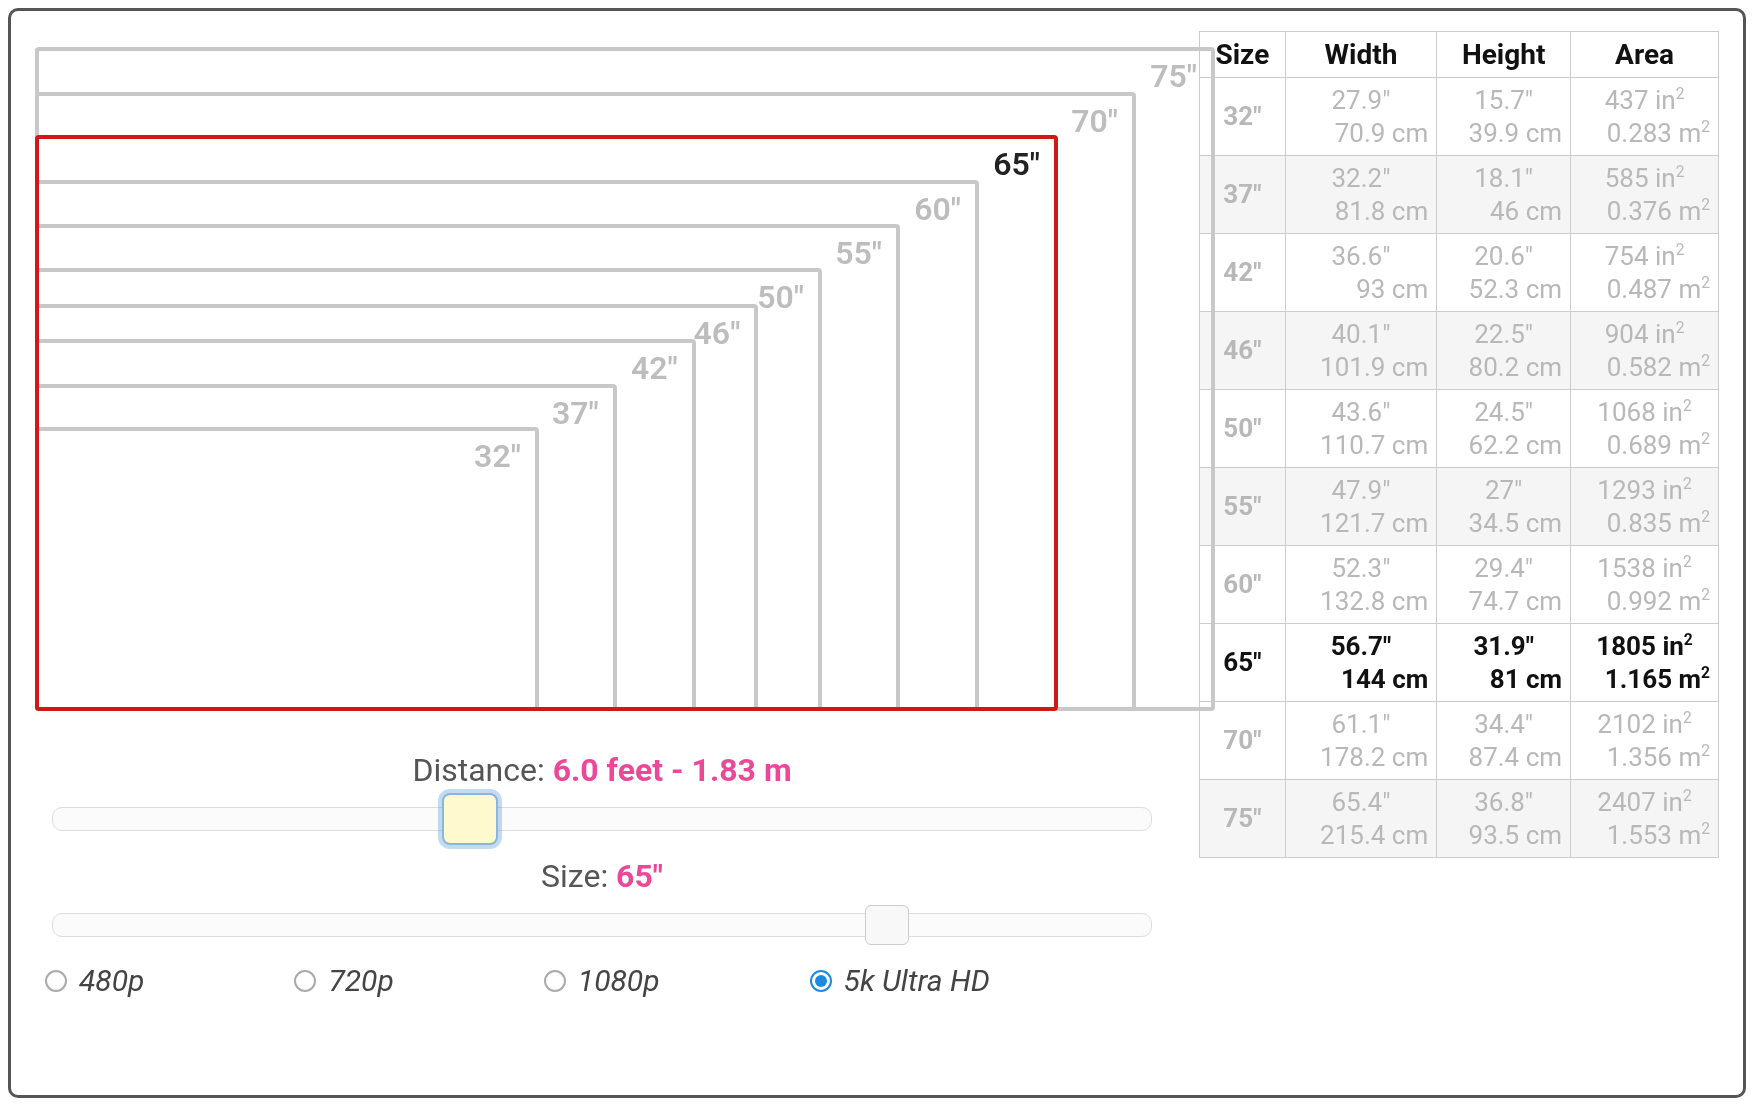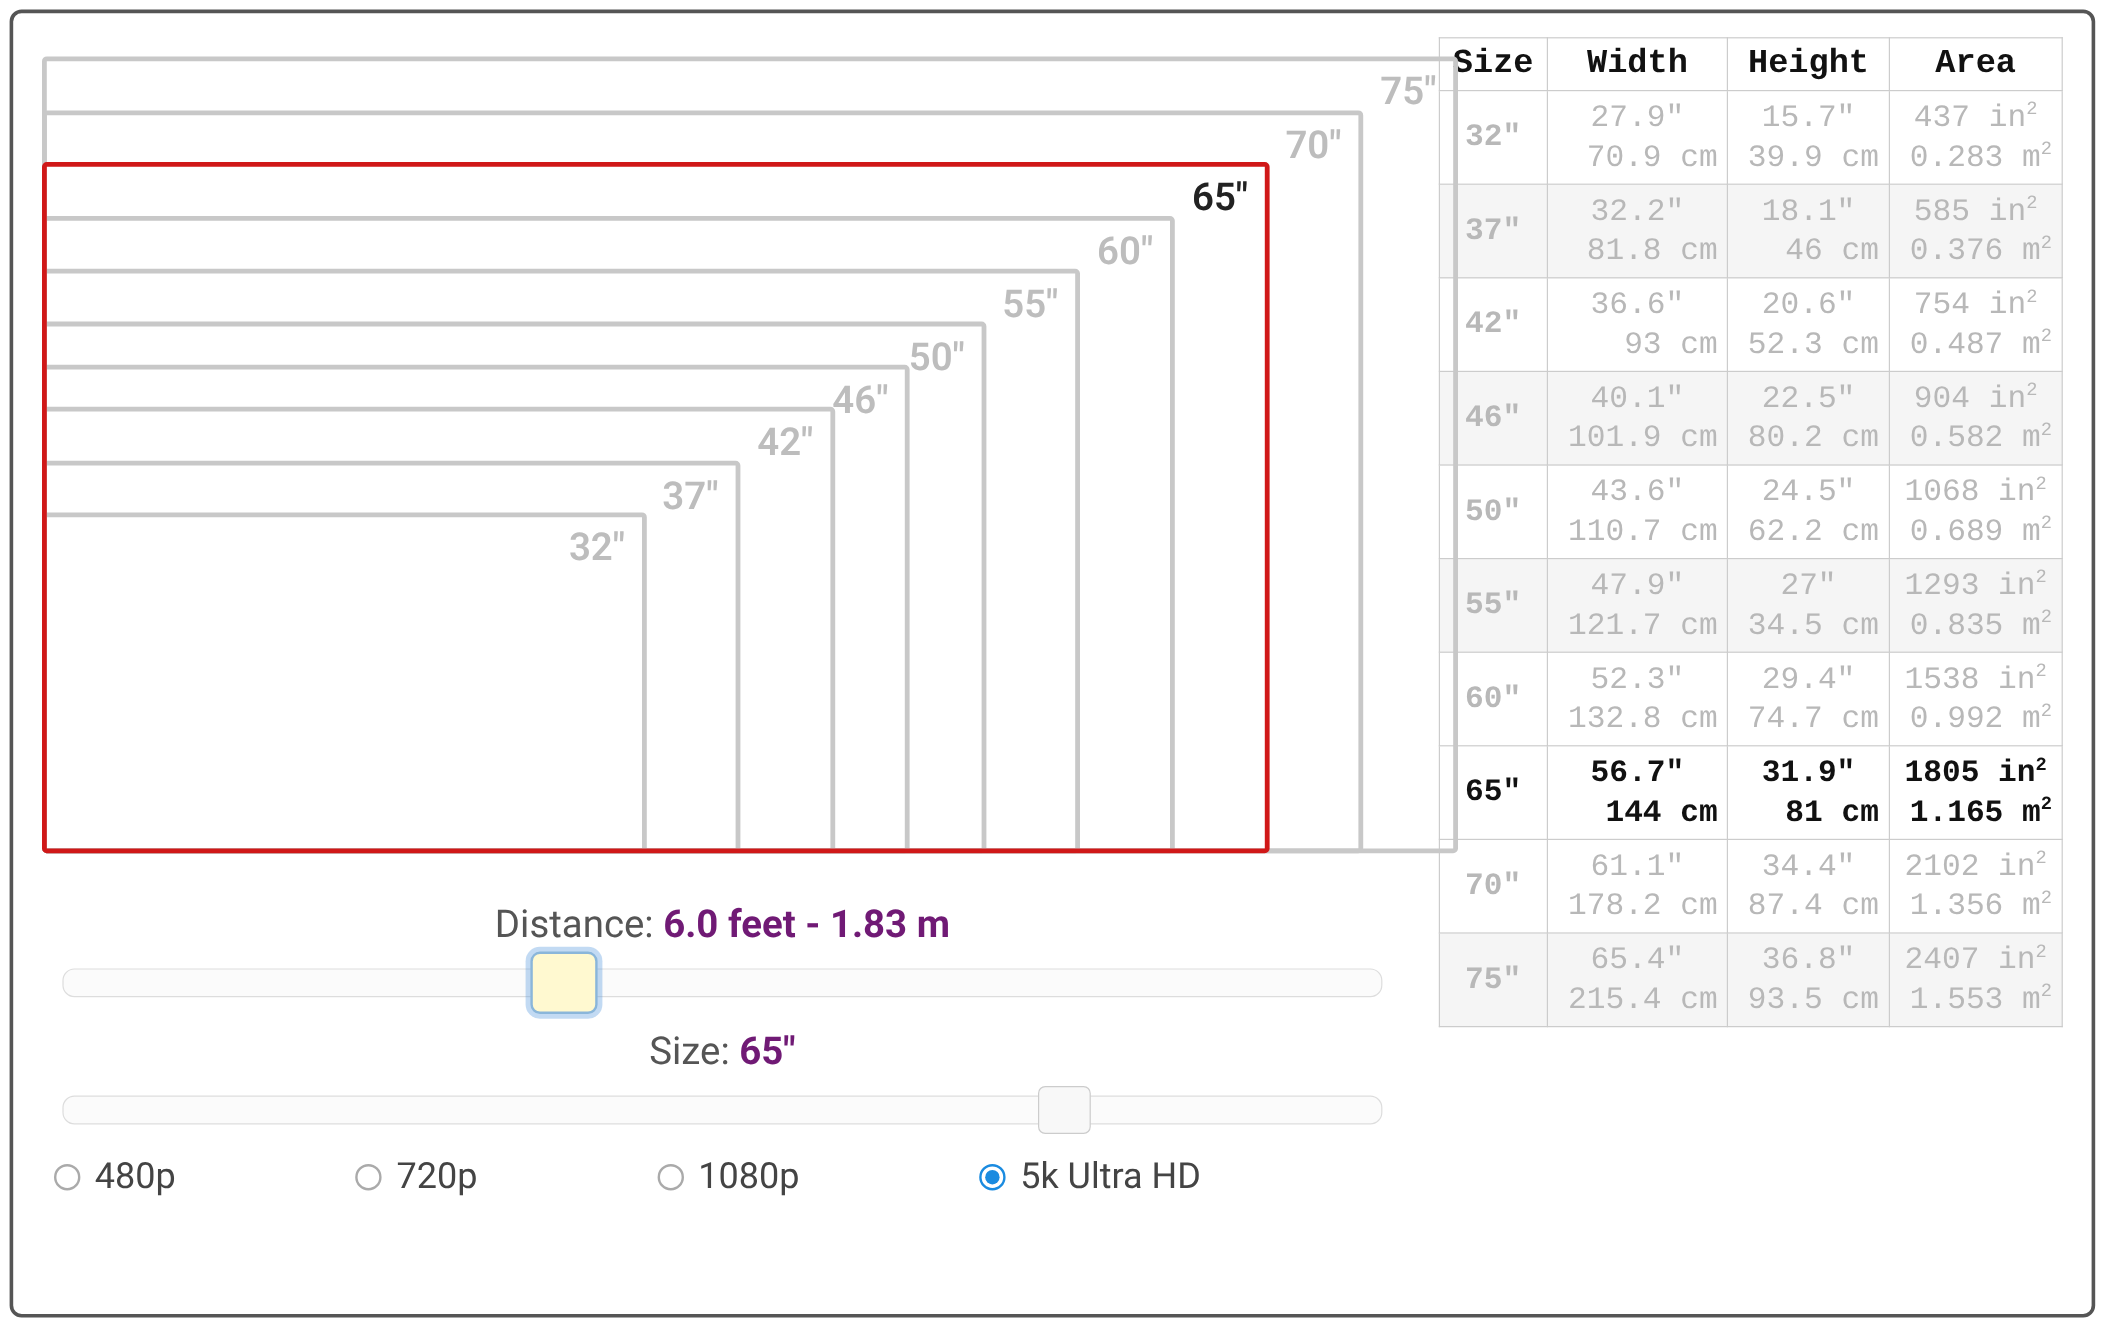--- a/index.html
+++ b/index.html
@@ -45,21 +45,21 @@
   font-size: 32px;
   font-weight: 600;
   color: #bdbdbd;
 }
 .rect.selected .label { color: #222; }
 .controls {
   margin-top: 40px;
   text-align: center;
 }
 .ctl-label-row { font-size: 32px; color: #555; margin-bottom: 12px; }
-.ctl-label-row b { color: #701a75; font-weight: 700; }
+.ctl-label-row b { color: #ec4899; font-weight: 700; }
 .slider-track {
   position: relative;
   width: 1100px;
   height: 24px;
   margin: 18px auto 26px auto;
   background: #fbfbfb;
   border: 1px solid #ddd;
   border-radius: 10px;
 }
 .slider-thumb {
@@ -79,20 +79,21 @@
   border: 2px solid #8ab6da;
   box-shadow: 0 0 0 4px rgba(80,150,220,0.35);
   border-radius: 8px;
 }
 .radio-row {
   display: flex;
   gap: 150px;
   margin-top: 26px;
   padding-left: 10px;
   text-align: left;
+  font-style: italic;
 }
 .radio-opt {
   display: flex;
   align-items: center;
   gap: 12px;
   font-size: 30px;
   color: #444;
 }
 .radio {
   width: 22px; height: 22px;
@@ -100,21 +101,21 @@
   border-radius: 50%;
   display: inline-flex;
   align-items: center; justify-content: center;
 }
 .radio.checked { border-color: #1a8be0; }
 .radio .dot {
   width: 12px; height: 12px;
   border-radius: 50%;
   background: #1a8be0;
 }
-.right-panel { width: 520px; font-family: Liberation Mono, monospace; }
+.right-panel { width: 520px; }
 table.size-table {
   width: 100%;
   border-collapse: collapse;
   font-size: 26px;
 }
 .size-table th, .size-table td {
   border: 1px solid #ccc;
   padding: 6px 8px;
   text-align: center;
 }

